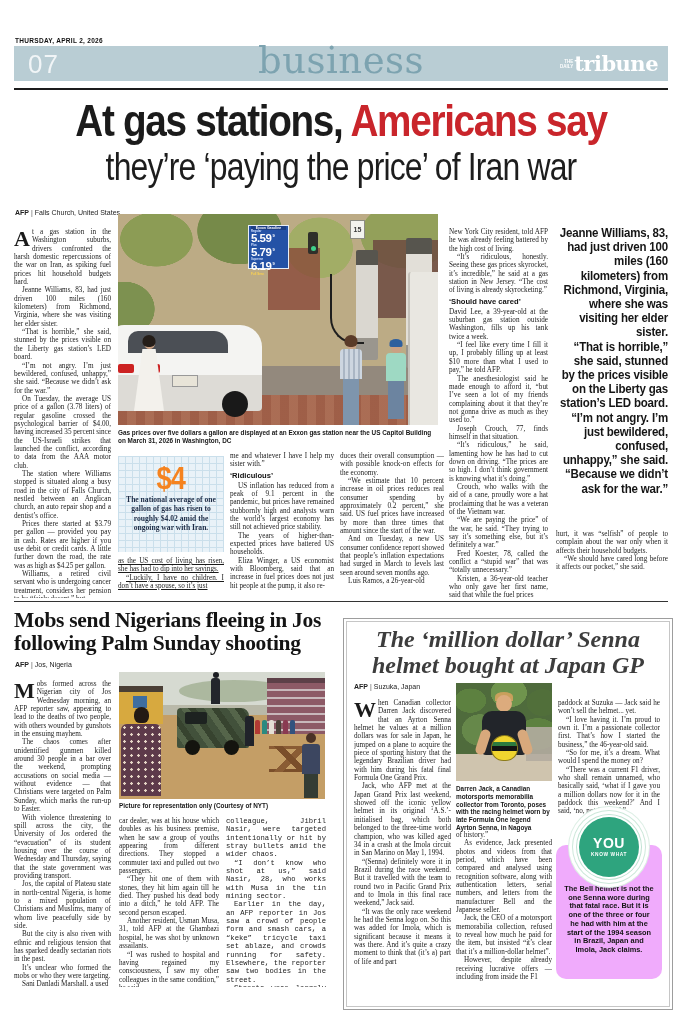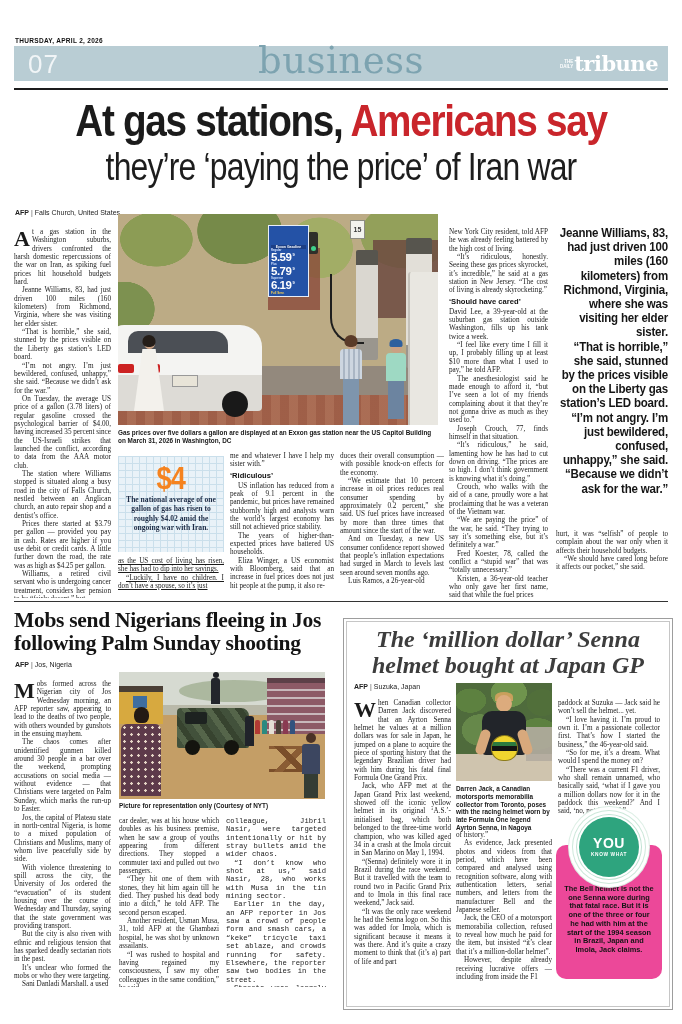--- a/index.html
+++ b/index.html
@@ -54,21 +54,21 @@
 
   
   .nh { position:absolute; left:14px; top:609px; width:332px; font:bold 21.5px/23px "Liberation Serif",serif; color:#141414; letter-spacing:-.3px; }
 
   
   .senna { position:absolute; left:343px; top:618px; width:330px; height:392px; border:1px solid #9d9d9d; background:#fff; }
   .senna::before { content:""; position:absolute; inset:2px; border:1px solid #c6c6c6; pointer-events:none; }
   .sh { position:absolute; left:0; right:0; top:7px; text-align:center; font:italic bold 24px/26px "Liberation Serif",serif; color:#3d3d3d; }
 
   
-  .ykw-box { position:absolute; left:212px; top:226px; width:106px; height:134px; background:#ec4899; border-radius:10px; }
+  .ykw-box { position:absolute; left:212px; top:226px; width:106px; height:134px; background:#f0abfc; border-radius:10px; }
   .ykw-circle { position:absolute; left:235px; top:198px; width:60px; height:60px; border-radius:50%;
                 background:var(--accent-green,#2ea47e); display:flex; flex-direction:column; align-items:center; justify-content:center;
                 box-shadow:0 0 0 2px #fff,0 0 0 3px #bfe2d2,0 0 0 6px #fff,0 0 0 7px #cde8da,0 0 0 10px #fff,0 0 0 11px #ddefe5; }
   .ykw-you { font:800 14px/13px "Liberation Sans",sans-serif; color:#fff; letter-spacing:.5px; }
   .ykw-sub { font:bold 4.8px "Liberation Sans",sans-serif; color:#fff; letter-spacing:.6px; margin-top:2px; }
   .ykw-text { position:absolute; left:6px; right:6px; top:40px; text-align:center;
               font:bold 7.7px/8.7px "Liberation Sans",sans-serif; color:#141414; transform:scaleX(.96); }
 
   
   .photo { position:absolute; overflow:hidden; }
@@ -77,21 +77,21 @@
       radial-gradient(60px 45px at 12% 12%, #8c9c55 0 60%, transparent 61%),
       radial-gradient(70px 55px at 38% 8%, #768a49 0 60%, transparent 61%),
       radial-gradient(55px 50px at 63% 16%, #a2ad66 0 60%, transparent 61%),
       radial-gradient(75px 55px at 90% 10%, #93a05a 0 60%, transparent 61%),
       radial-gradient(50px 45px at 2% 45%, #7d9150 0 60%, transparent 61%),
       linear-gradient(#bcab85 0 72%, #93897d 72% 100%); }
   .gp-building1 { position:absolute; left:150px; top:34px; width:52px; height:62px; background:#8a4a3a; opacity:.8; }
   .gp-building2 { position:absolute; left:255px; top:26px; width:65px; height:78px; background:#6d4a41; opacity:.85; }
   .gp-road { position:absolute; left:0; bottom:0; width:100%; height:30px;
              background:repeating-linear-gradient(90deg, #a05a42 0 9px, #ad6a50 9px 18px); opacity:.9; }
-  .gp-sign { position:absolute; left:130px; top:11px; width:41px; height:72px; background:#2452a6; border:1.5px solid #e8eef8; padding:19px 2px;margin-left:20px; }
+  .gp-sign { position:absolute; left:130px; top:11px; width:41px; height:44px; background:#2452a6; border:1.5px solid #e8eef8; padding:0 2px; }
   .gp-sign-title { font:bold 3.4px/4px "Liberation Sans",sans-serif; color:#fff; background:#1d3f85; text-align:center; }
   .srow { display:flex; flex-direction:column; }
   .slabel { font:bold 2.8px/3px "Liberation Sans",sans-serif; color:#cfe0ff; }
   .snumwrap { display:flex; align-items:flex-start; }
   .snum { font:bold 11.5px/11px "Liberation Sans",sans-serif; color:#fff; letter-spacing:-.5px; }
   .ssup { font:bold 4px/5px "Liberation Sans",sans-serif; color:#fff; margin-left:1px; }
   .gp-sign-foot { font:bold 3px/4px "Liberation Sans",sans-serif; color:#ffd34d; }
   .gp-speed { position:absolute; left:232px; top:6px; width:15px; height:19px; background:#f2f2ee; border:1px solid #8c8c84;
               font:bold 7px/17px "Liberation Sans",sans-serif; color:#3a3a3a; text-align:center; }
   .gp-signal { position:absolute; left:190px; top:18px; width:10px; height:22px; background:#2f2f2a; border-radius:2px; }
@@ -337,22 +337,22 @@
 
   <div class="nh">Mobs send Nigerians fleeing in Jos following Palm Sunday shooting</div>
   <div class="byline" style="left:15px; top:661px;">
     <b>AFP</b><span class="sep">|</span><span>Jos, Nigeria</span>
   </div>
 
   <div class="col" style="left:14px; top:680px; width:97px; height:306px;">
     <p class="first"><span class="dropcap">M</span><span>obs formed across the Nigerian city of Jos Wednesday morning, an AFP reporter saw, appearing to lead to the deaths of two people, with others wounded by gunshots in the ensuing mayhem.</span></p>
     <div>
         <p>The chaos comes after unidentified gunmen killed around 30 people in a bar over the weekend, prompting accusations on social media — without evidence — that Christians were targeted on Palm Sunday, which marks the run-up to Easter.</p>
+        <p>With violence threatening to spill across the city, the University of Jos ordered the “evacuation” of its student housing over the course of Wednesday and Thursday, saying that the state government was providing transport.</p>
         <p>Jos, the capital of Plateau state in north-central Nigeria, is home to a mixed population of Christians and Muslims, many of whom live peacefully side by side.</p>
-        <p>With violence threatening to spill across the city, the University of Jos ordered the “evacuation” of its student housing over the course of Wednesday and Thursday, saying that the state government was providing transport.</p>
         <p>But the city is also riven with ethnic and religious tension that has sparked deadly sectarian riots in the past.</p>
         <p>It’s unclear who formed the mobs or who they were targeting.</p>
         <p>Sani Danladi Marshall, a used</p>
       </div>
   </div>
 
   <div class="photo nig-photo">
     <div class="np-hill"></div>
     <div class="np-b1"></div>
     <div class="np-b1b"></div>

